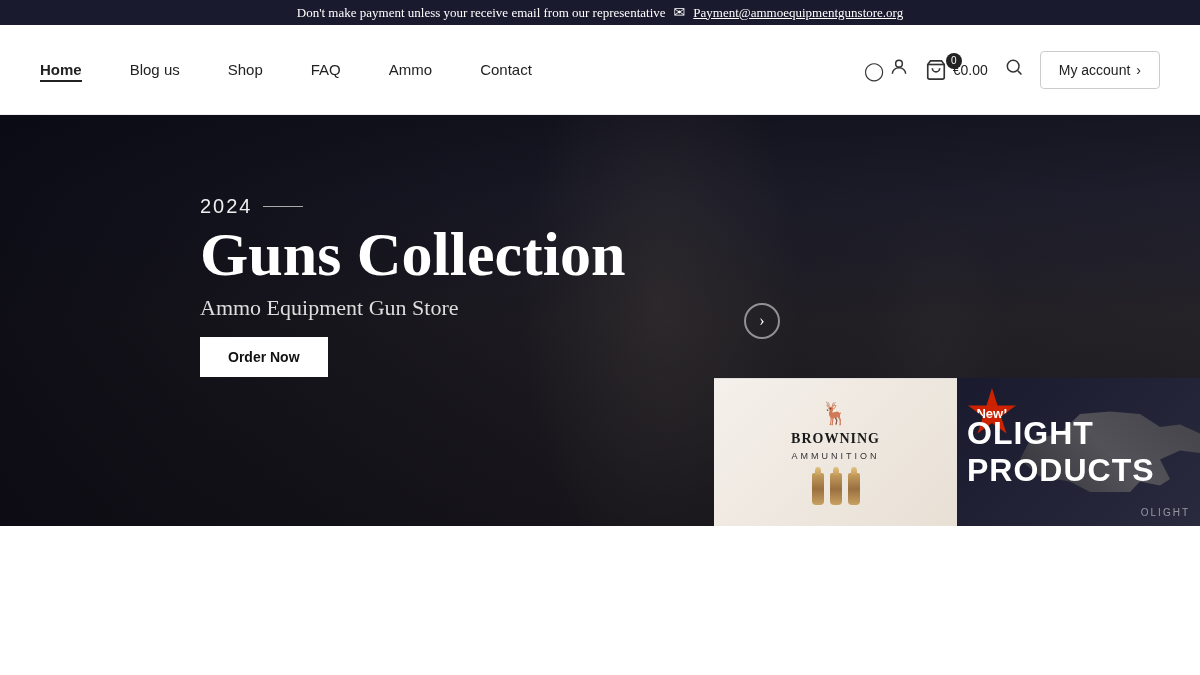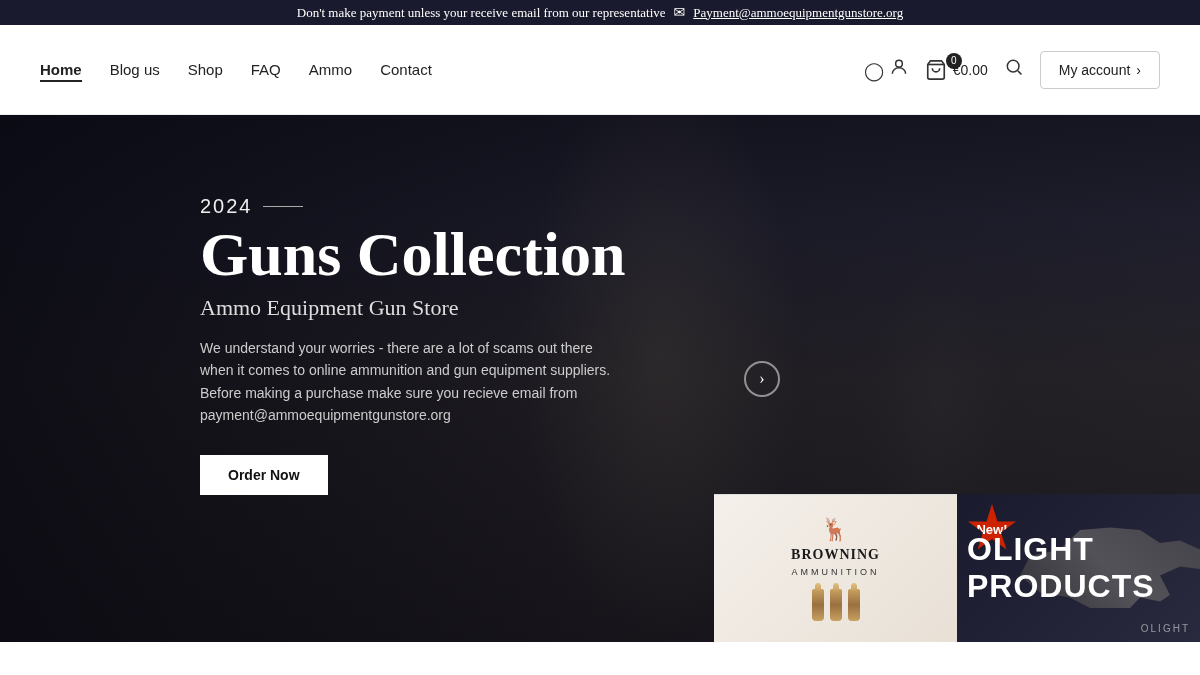--- a/index.html
+++ b/index.html
@@ -30,21 +30,21 @@
       align-items: center;
       justify-content: space-between;
       padding: 0 40px;
       height: 90px;
       border-bottom: 1px solid #eee;
     }
 
     .nav-links {
       display: flex;
       align-items: center;
-      gap: 28px;
+      gap: 48px;
       list-style: none;
     }
 
     .nav-links li a {
       text-decoration: none;
       color: #222;
       font-size: 15px;
       font-family: Arial, sans-serif;
       font-weight: 400;
     }
@@ -108,21 +108,21 @@
       font-family: Arial, sans-serif;
       display: flex;
       align-items: center;
       gap: 6px;
     }
 
     
     .hero {
       position: relative;
       width: 1200px;
-      height: 527px;
+      height: 411px;
       overflow: hidden;
     }
 
     .hero-bg {
       position: absolute;
       inset: 0;
       background: linear-gradient(
         to right,
         rgba(10, 10, 20, 0.85) 0%,
         rgba(20, 20, 35, 0.55) 50%,
@@ -432,21 +432,20 @@
 </header>
 
 <section class="hero">
   <div class="soldier-silhouette"></div>
   <div class="hero-bg"></div>
 
   <div class="hero-content">
     <div class="hero-year">2024</div>
     <h1 class="hero-title">Guns Collection</h1>
     <h2 class="hero-subtitle">Ammo Equipment Gun Store</h2>
-    <p class="hero-desc">We understand your worries - there are a lot of scams out there when it comes to online ammunition and gun equipment suppliers.<br>Before making a purchase make sure you recieve email from payment@ammoequipmentgunstore.org</p>
     <button class="order-now-btn">Order Now</button>
   </div>
 
   <div class="hero-arrow">
     <span>›</span>
   </div>
 
   <div class="product-cards">
 
     <div class="product-card browning">

